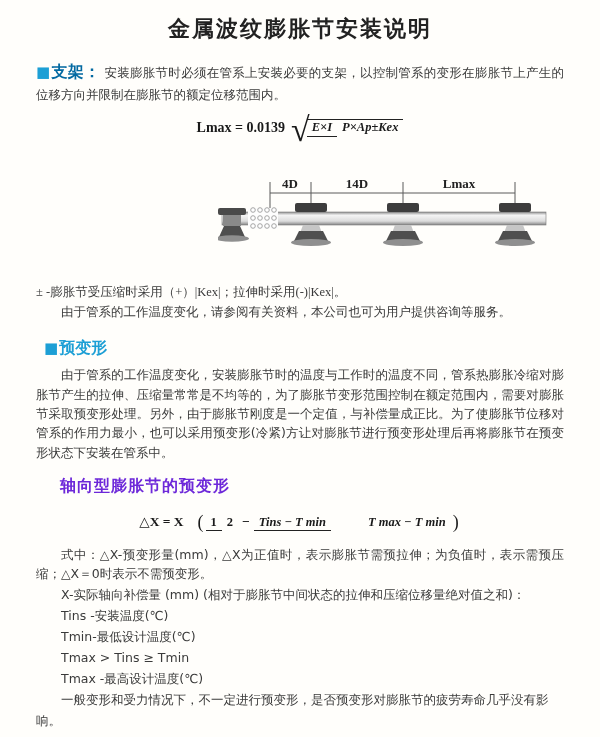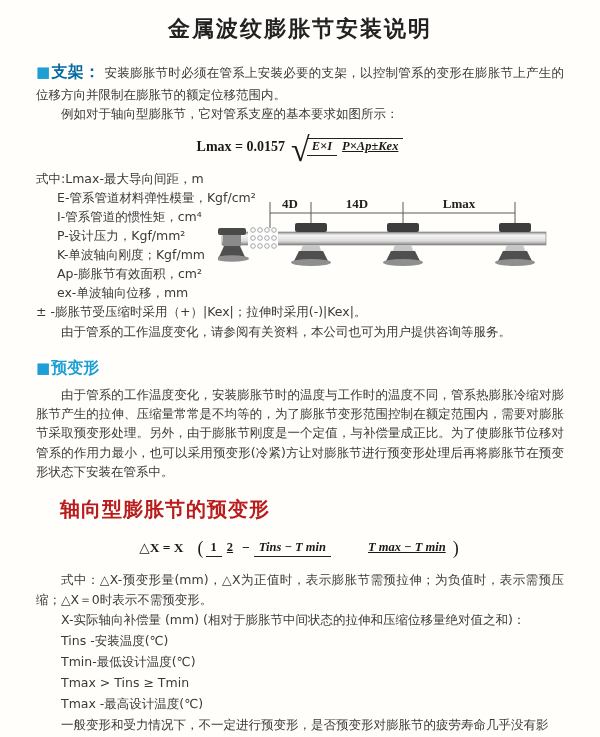--- a/index.html
+++ b/index.html
@@ -30,80 +30,70 @@
 
   
   .formula-row { text-align:center; margin:10px 0 8px 0; }
   .formula {
     display:inline-flex; align-items:center;
     font-family:"Liberation Serif","DejaVu Serif",serif;
     font-weight:bold; color:#1a1a1a; font-size:14px;
   }
   .frac { display:inline-flex; text-align:left; vertical-align:middle; line-height:1.25; font-size:12.5px; }
   .frac .num { border-bottom:1px solid #222; padding:0 5px; }
-  .frac .den { padding:0 5px;text-decoration:underline; }
+  .frac .den { padding:0 5px; }
   .radical { font-size:34px; font-weight:normal; line-height:0.8; margin:0 -3px 0 6px; transform:translateY(2px); }
   .under-root { border-top:1.5px solid #222; font-style:italic; }
   .t-frac { font-style:italic;gap:32px; }
   .paren { font-size:18px; font-weight:normal; margin:0 2px; }
   .gap-r { margin-right:12px; }
 
   
   .mid-block { position:relative; min-height:133px; margin-top:4px; }
   .param-list { width:265px; }
   .param-list div { line-height:19px; white-space:nowrap; }
   .param-list div + div { margin-left:21px; }
   .diagram {
     position:absolute; right:-6px; top:26px;
     width:352px; height:100px;
   }
 
-  .note-line { line-height:20px; }
+  .note-line { line-height:20px;font-family:Liberation Serif, serif; }
 
   
-  .sec-head { font-size:16px; font-weight:bold; color:#1d9fd5; margin:14px 0 4px 0; }
-  .sub-head { font-size:20px; font-weight:bold; color:#b91c1c; margin:12px 0 4px 24px; letter-spacing:1px; }
+  .sec-head { font-size:16px; font-weight:bold; color:#1d9fd5; margin:14px 0 4px 8px; }
+  .sub-head { font-size:16px; font-weight:bold; color:#6d28d9; margin:12px 0 4px 24px; letter-spacing:1px; }
   .lines div { line-height:21px; text-indent:2em; }
 
   svg text { font-family:"Liberation Serif","DejaVu Serif",serif; font-weight:bold; fill:#222; font-size:13px; }
 </style>
 </head>
 <body>
 
 <div class="page">
 
   <div class="title">金属波纹膨胀节安装说明</div>
 
   <p class="para">
     <span class="sq">■</span><span class="sec-inline-head">支架：</span>
     <span>安装膨胀节时必须在管系上安装必要的支架，以控制管系的变形在膨胀节上产生的位移方向并限制在膨胀节的额定位移范围内。</span>
   </p>
-  <p class="para indent">例如对于轴向型膨胀节，它对管系支座的基本要求如图所示：</p>
 
   <div class="formula-row">
     <span class="formula">
-      <span>Lmax = 0.0157</span>
+      <span>Lmax = 0.0139</span>
         <span class="radical">√</span>
         <span class="frac under-root">
           <span class="num">E×I</span>
           <span class="den">P×Ap±Kex</span>
         </span>
     </span>
   </div>
 
   <div class="mid-block">
-    <div class="param-list">
-      <div>式中:Lmax-最大导向间距，m</div>
-      <div>E-管系管道材料弹性模量，Kgf/cm²</div>
-      <div>I-管系管道的惯性矩，cm⁴</div>
-      <div>P-设计压力，Kgf/mm²</div>
-      <div>K-单波轴向刚度；Kgf/mm</div>
-      <div>Ap-膨胀节有效面积，cm²</div>
-      <div>ex-单波轴向位移，mm</div>
-    </div>
 
     <svg class="diagram" viewBox="0 0 352 100">
       <defs>
         <linearGradient id="pipeGrad" x1="0" y1="0" x2="0" y2="1">
           <stop offset="0" stop-color="#8f8f8f"></stop>
           <stop offset="0.25" stop-color="#f4f4f4"></stop>
           <stop offset="0.7" stop-color="#dcdcdc"></stop>
           <stop offset="1" stop-color="#858585"></stop>
         </linearGradient>
       </defs>

